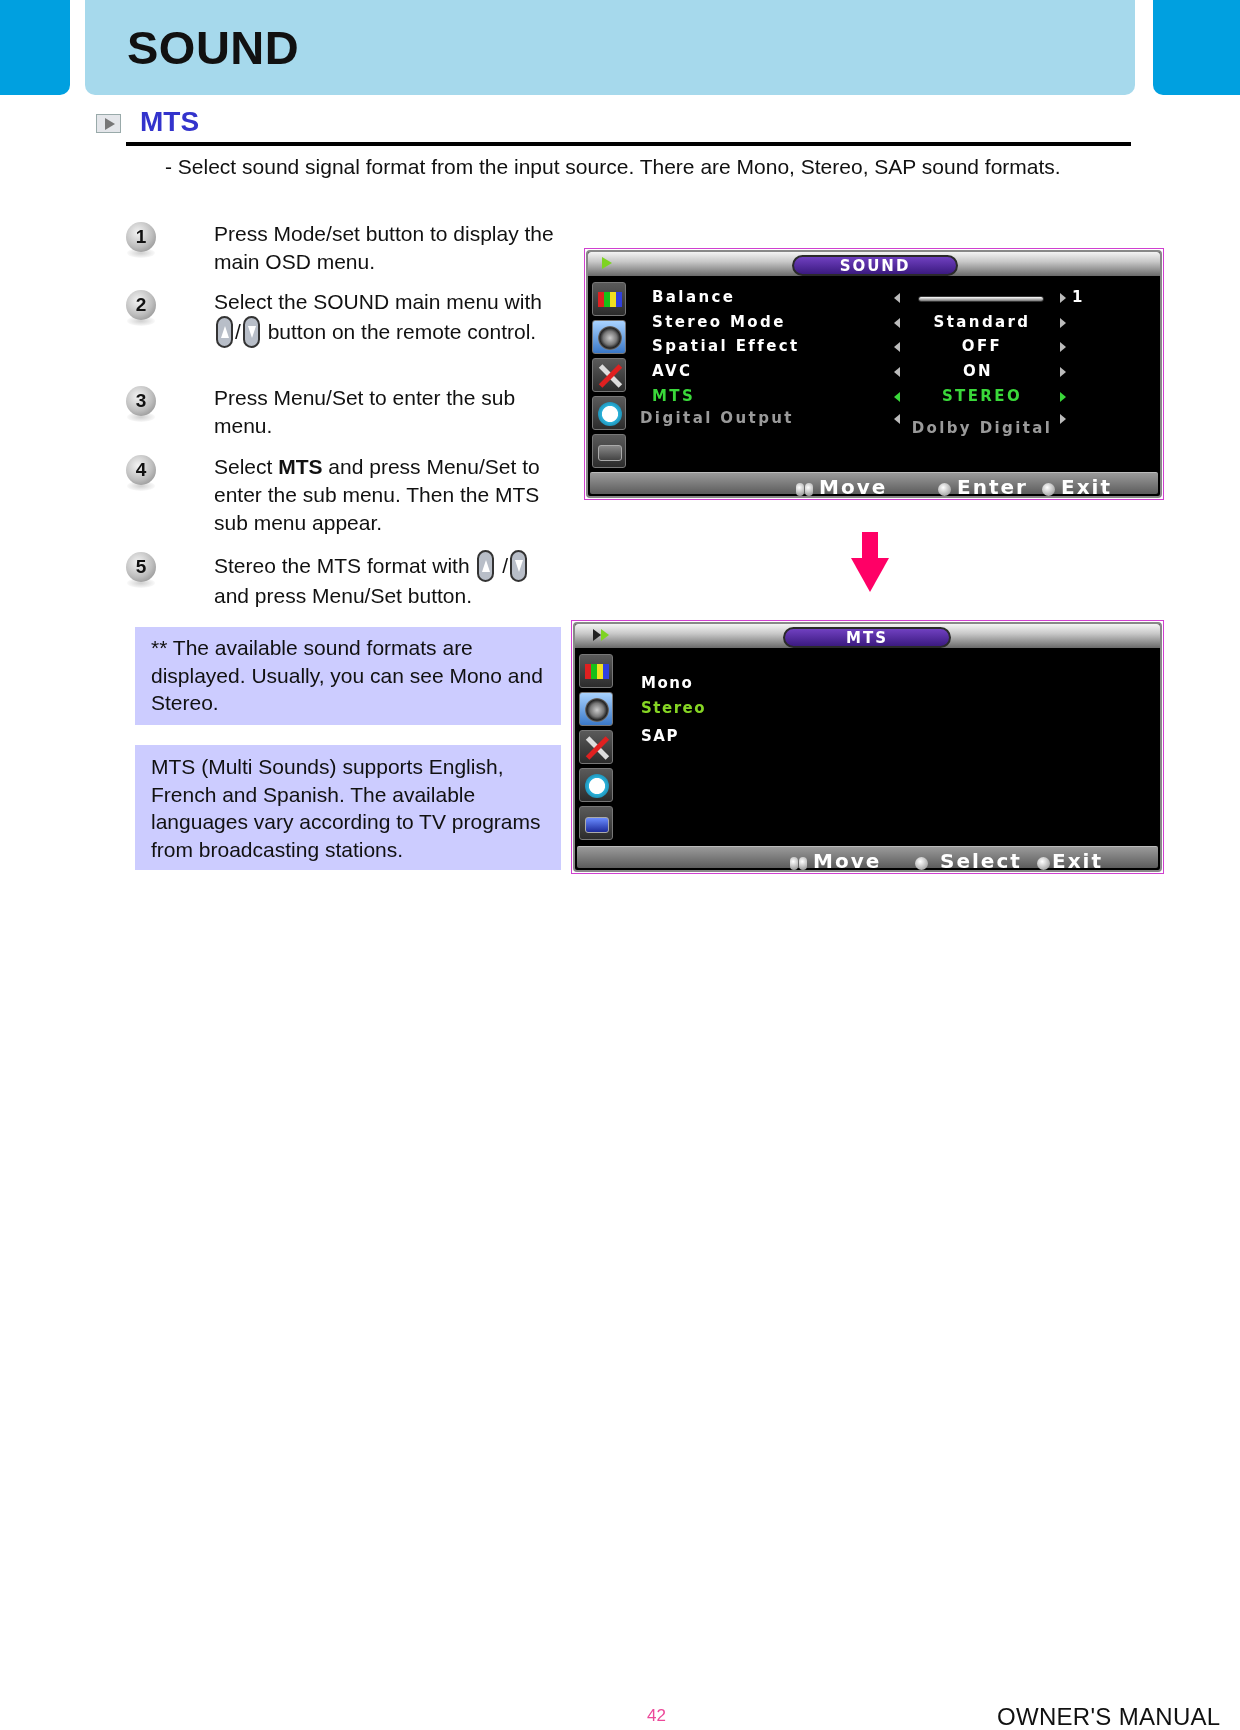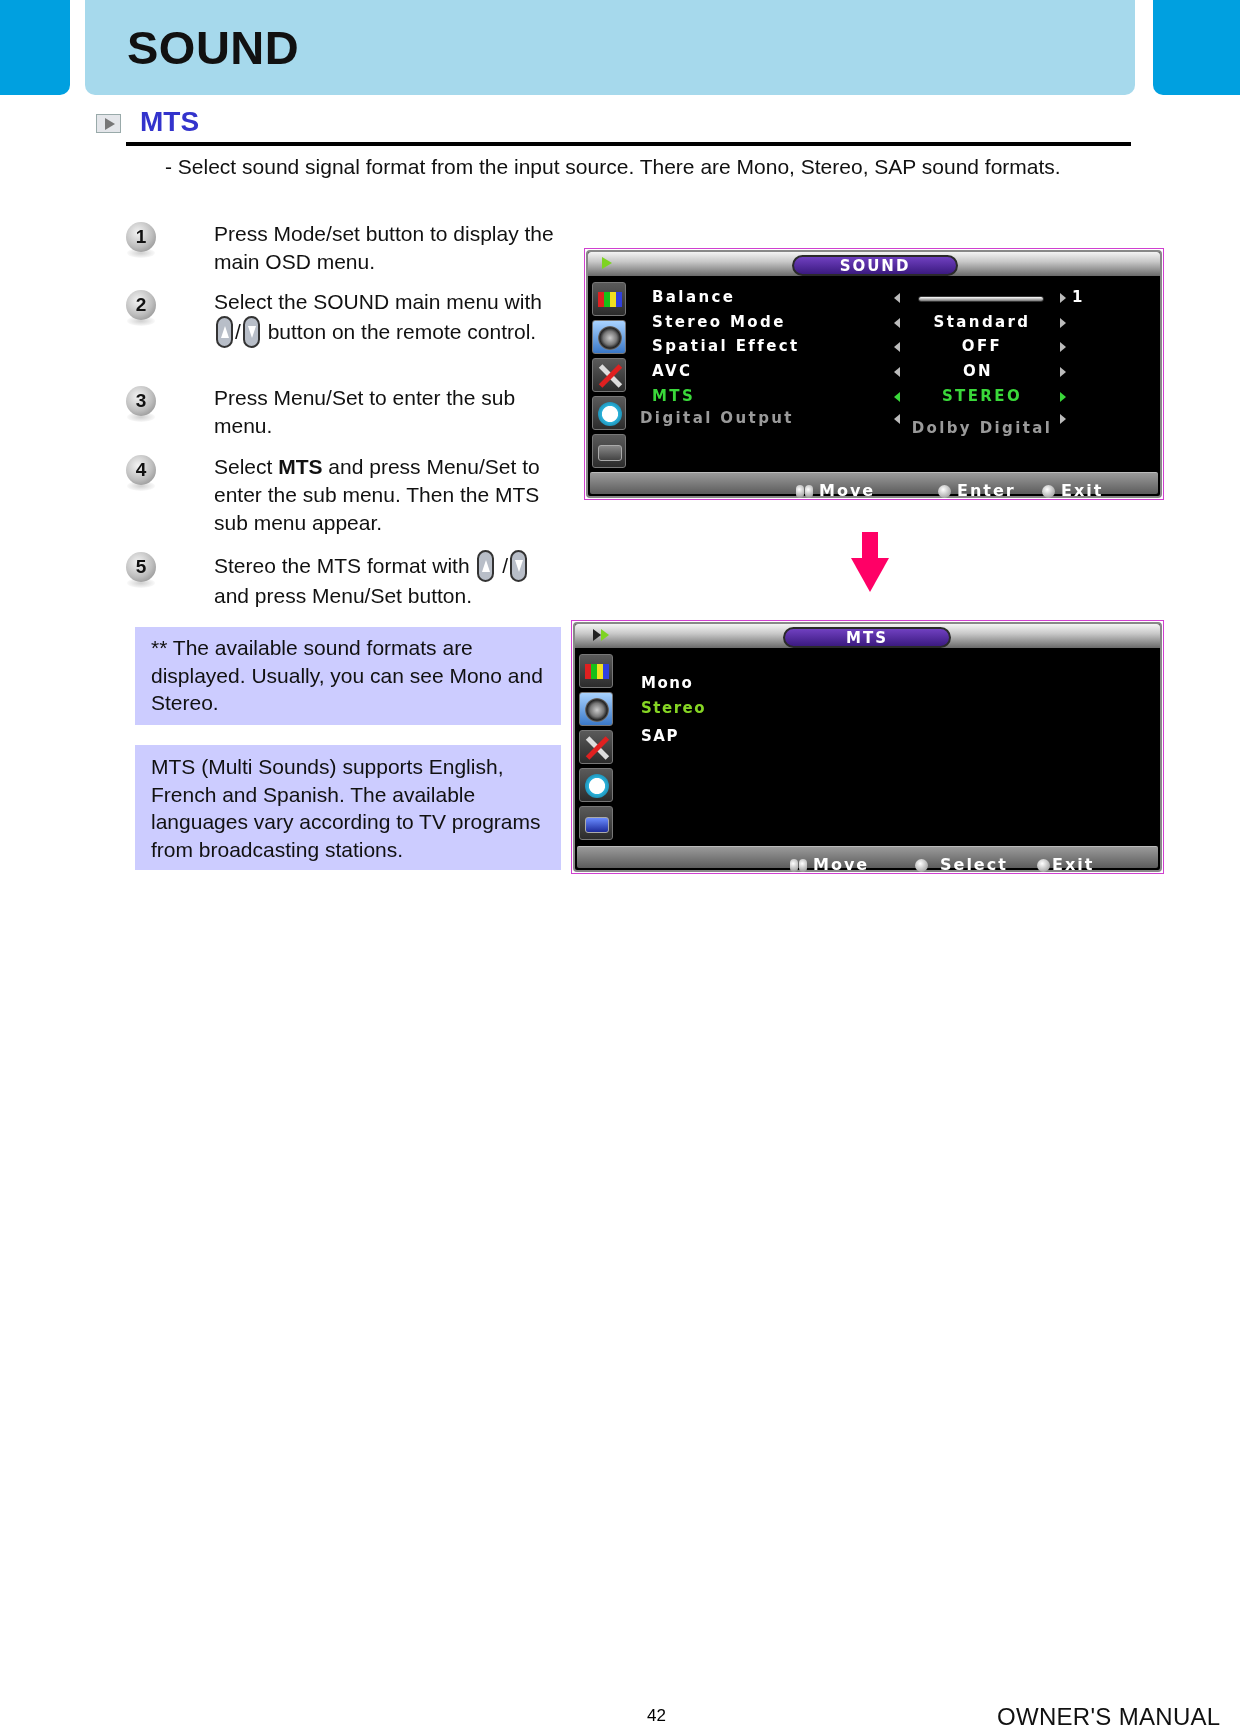--- a/index.html
+++ b/index.html
@@ -50,39 +50,39 @@
   .tile-bars { position: absolute; left: 5px; top: 9px; width: 24px; height: 15px; display: flex; }
   .tile-bars span { flex: 1; }
   .tile-spk { position: absolute; left: 5px; top: 5px; width: 24px; height: 24px; border-radius: 50%; background: radial-gradient(circle, #ccc 0%, #777 40%, #222 60%, #999 75%, #333 100%); }
   .tile-tools::before { content: ""; position: absolute; left: 15px; top: 3px; width: 5px; height: 28px; background: #ddd; transform: rotate(-45deg); }
   .tile-tools::after { content: ""; position: absolute; left: 15px; top: 3px; width: 5px; height: 28px; background: #e02020; transform: rotate(45deg); }
   .tile-clock { position: absolute; left: 5px; top: 5px; width: 24px; height: 24px; border-radius: 50%; background: radial-gradient(circle, #fff 0%, #fff 45%, #2ab0d8 50%, #0f6c90 100%); }
   .tile-tv { position: absolute; left: 5px; top: 10px; width: 24px; height: 16px; border-radius: 3px; background: linear-gradient(#888, #444); border: 1px solid #aaa; }
   .tile-tv.blue { background: linear-gradient(#6a8cff, #1c2a9a); }
   .osd-bottom { position: absolute; left: 2px; right: 2px; bottom: 2px; height: 22px; border-radius: 2px;
      background: linear-gradient(#9a9a9a, #5c5c5c); border-top: 1px solid #bbb; }
-  .osd-bottom .hint { position: absolute; top: 2px; font-size: 16px; font-weight: bold; color: #fff; letter-spacing: 2px; margin-top: 6px; }
+  .osd-bottom .hint { position: absolute; top: 2px; font-size: 20px; font-weight: bold; color: #fff; letter-spacing: 2px; }
   .hint-ico { display: inline-block; width: 13px; height: 13px; border-radius: 50%; background: radial-gradient(circle at 40% 35%, #fff, #888); vertical-align: -2px; margin-right: 6px; }
   .hint-ico.pair { width: 8px; border-radius: 4px; margin-right: 1px; }
   .osd-row { position: absolute; font-size: 15px; font-weight: bold; letter-spacing: 2.4px; color: #fff; white-space: nowrap; }
   .osd-row.hl { color: #3ad83a; }
   .osd-row.dim { color: #9a9a9a; }
   .osd-arrow { position: absolute; width: 0; height: 0; border-top: 5px solid transparent; border-bottom: 5px solid transparent; }
   .osd-arrow.l { border-right: 6px solid #bbb; }
   .osd-arrow.r { border-left: 6px solid #bbb; }
   .osd-arrow.l.g { border-right-color: #3ad83a; }
   .osd-arrow.r.g { border-left-color: #3ad83a; }
   .osd-slider { position: absolute; left: 332px; top: 44px; width: 126px; height: 6px; border-radius: 3px; background: linear-gradient(#fff, #777); border: 1px solid #333; }
   .osd-val { position: absolute; width: 150px; text-align: center; }
 
   
   .pink-arrow { position: absolute; left: 850px; top: 532px; }
 
   
-  .page-num { position: absolute; left: 647px; top: 1706px; font-size: 17px; color: #000000; }
+  .page-num { position: absolute; left: 647px; top: 1706px; font-size: 17px; color: #ec4899; }
   .footer-lbl { position: absolute; left: 997px; top: 1703px; font-size: 24px; color: #111; letter-spacing: 0.3px; }
 </style>
 </head>
 <body>
 
 <div class="hdr-left"></div>
 <div class="hdr-main"></div>
 <div class="hdr-right"></div>
 <div class="hdr-title">SOUND</div>
 

